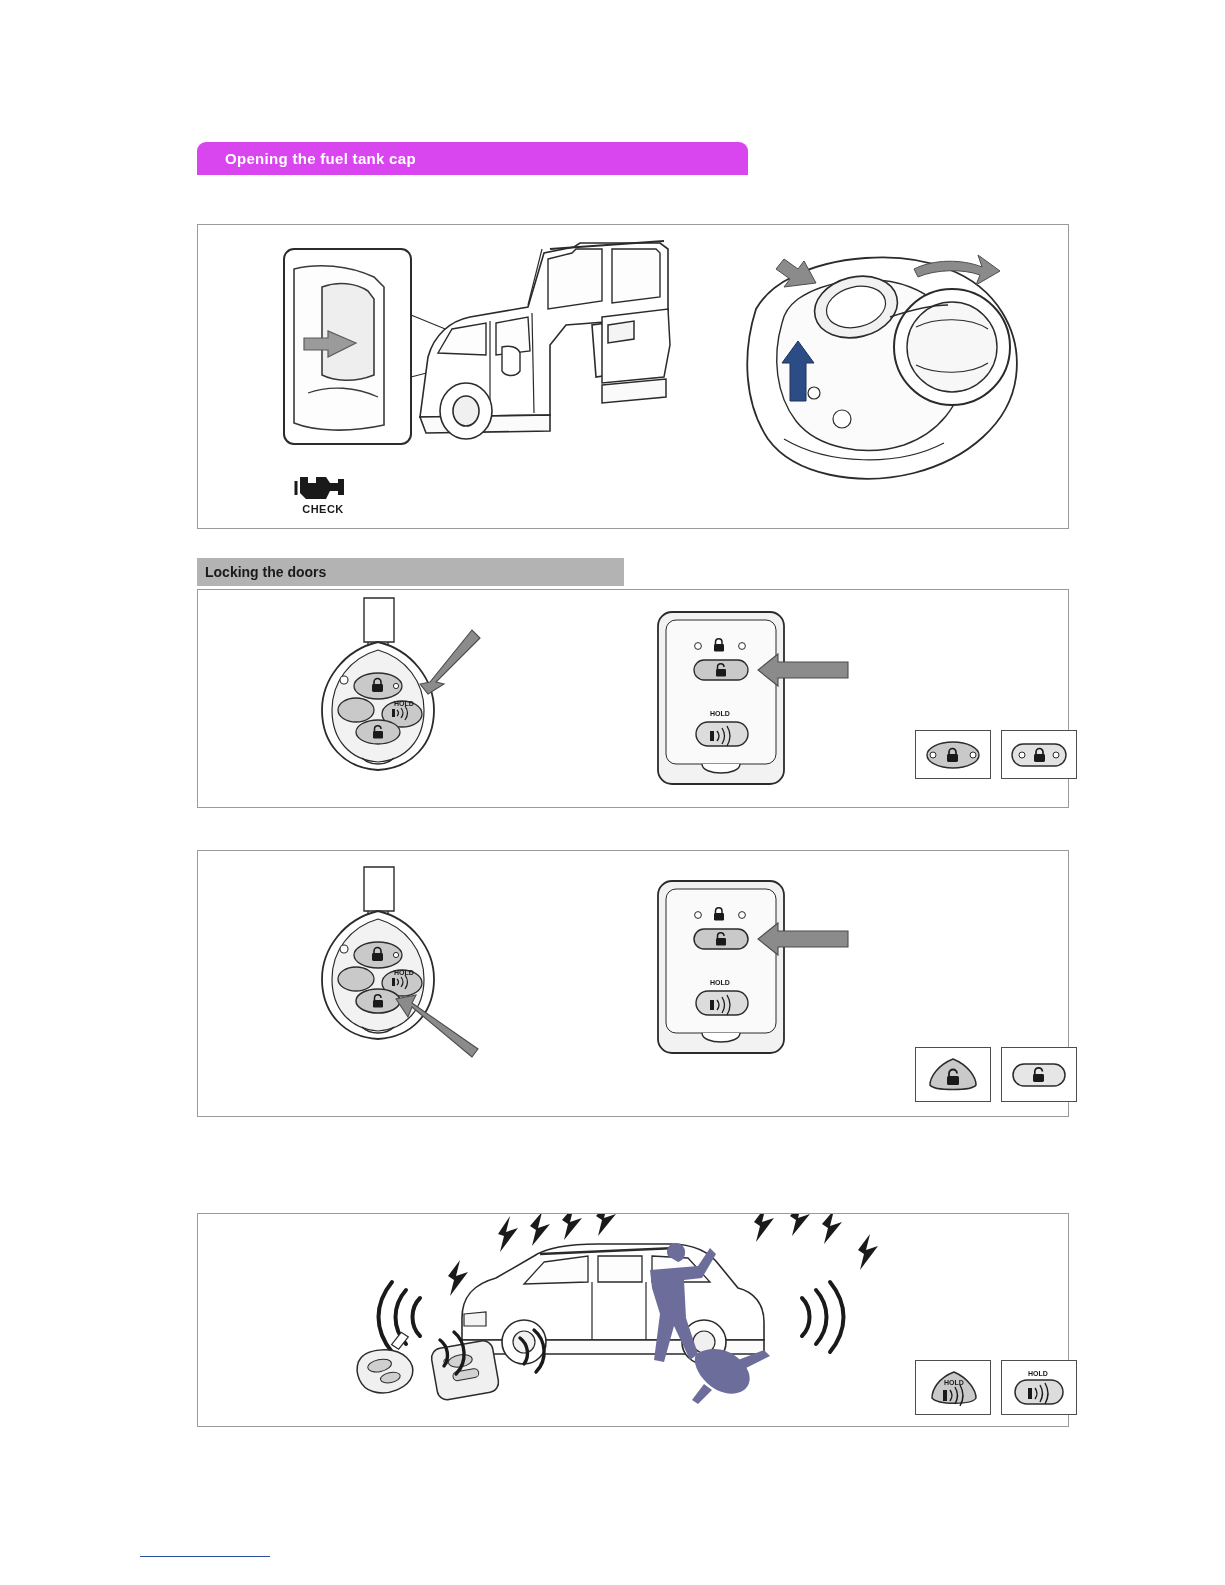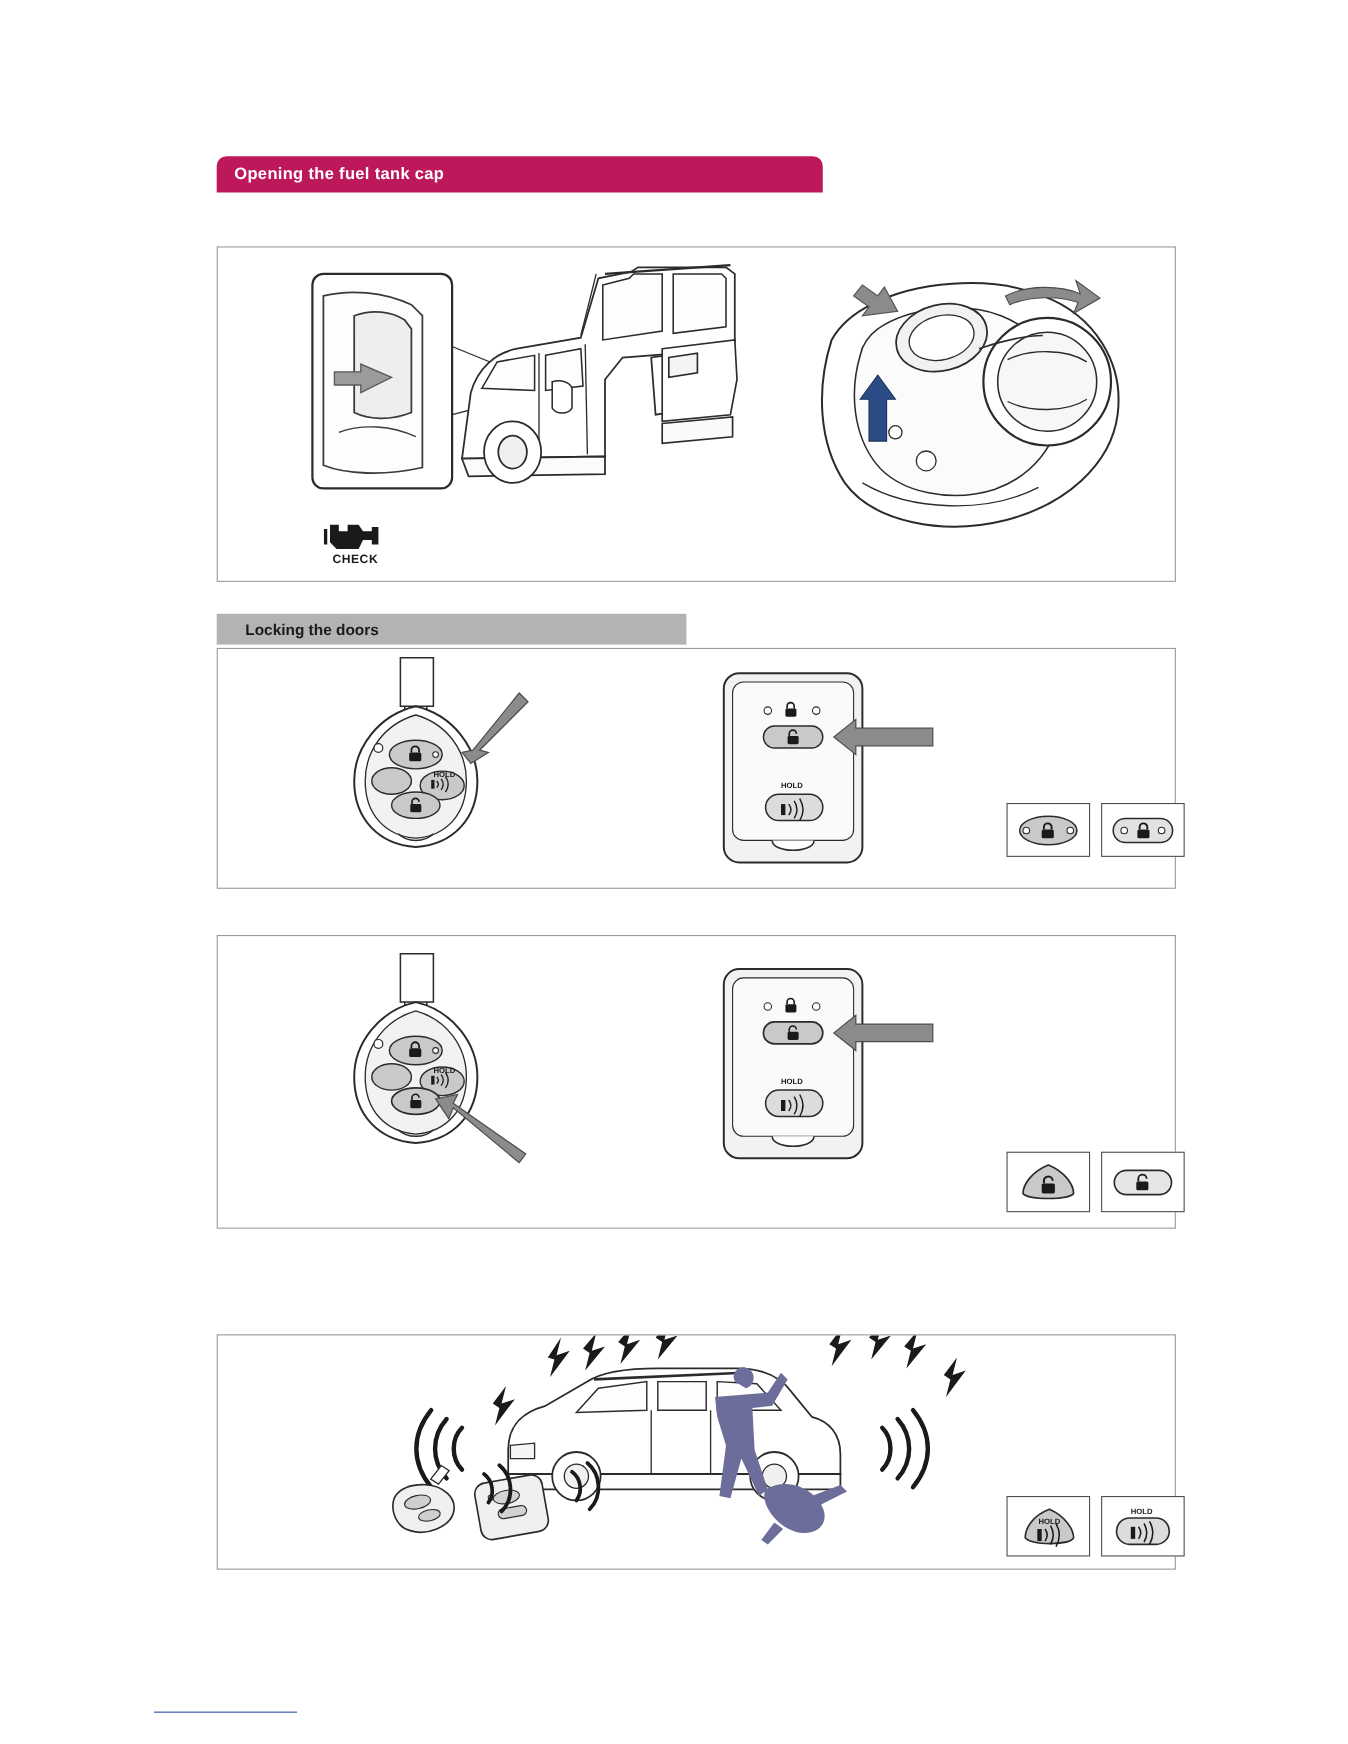--- a/index.html
+++ b/index.html
@@ -18,40 +18,40 @@
   .page {
     position: absolute;
     left: 0; top: 0;
     width: 1225px;
     height: 1585px;
   }
 
   
   .blue-bar {
     position: absolute;
-    background: #be185d;
+    background: #d946ef;
     border-radius: 9px 9px 0 0;
     color: #ffffff;
     font-size: 15px;
     font-weight: bold;
     letter-spacing: .3px;
     display: flex;
     align-items: center;
-    padding-left: 16px;
+    padding-left: 28px;
     box-sizing: border-box;
   }
   .grey-bar {
     position: absolute;
     background: #b3b3b3;
     color: #1a1a1a;
     font-size: 14px;
     font-weight: bold;
     display: flex;
     align-items: center;
-    padding-left: 26px;
+    padding-left: 8px;
     box-sizing: border-box;
   }
   .panel {
     position: absolute;
     border: 1px solid #9a9a9a;
     box-sizing: border-box;
     background: #ffffff;
   }
 
   

